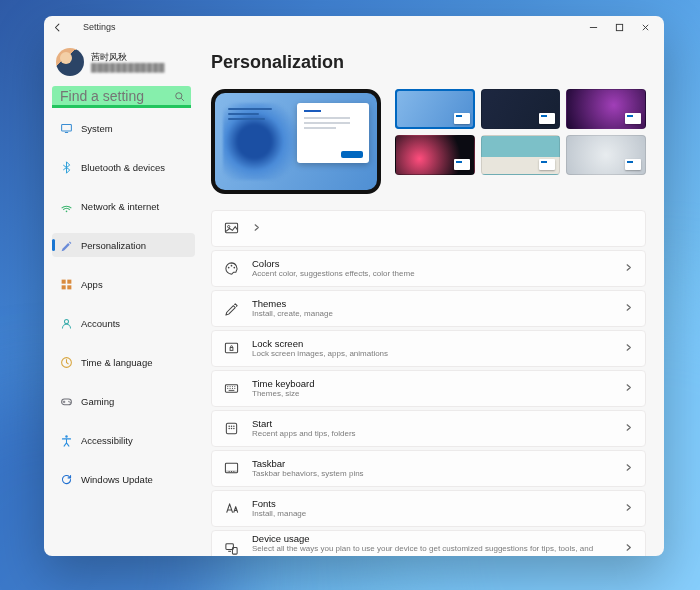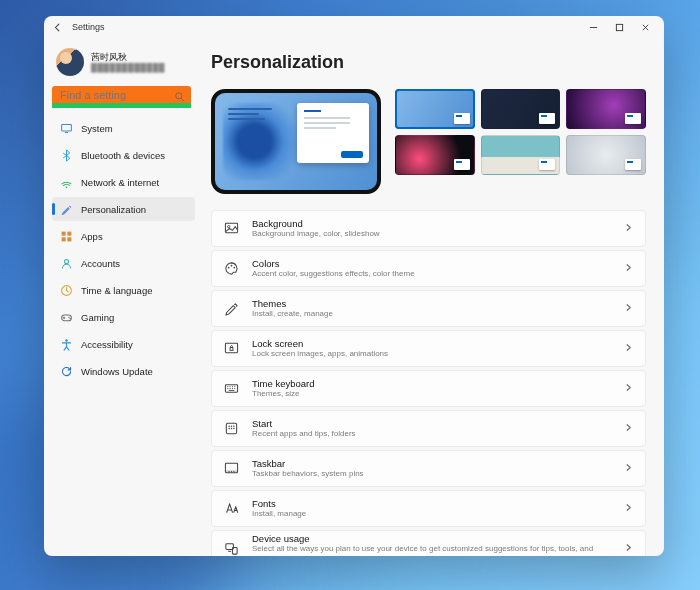--- a/index.html
+++ b/index.html
@@ -18,43 +18,43 @@
   .window {
     position:absolute; left:44px; top:16px; width:620px; height:540px;
     background:#f7f7f7; border-radius:8px;
     box-shadow:0 20px 50px rgba(0,0,0,.25);
     display:flex; flex-direction:column; overflow:hidden; font-size:10px; color:#222;
     z-index:1;
   }
 
   
   .titlebar { height:22px; display:flex; align-items:center; padding:0 6px; }
-  .tb-left { display:flex; align-items:center; gap:8px; }
+  .tb-left { display:flex; align-items:center; gap:19px; }
   .tb-back { width:14px;height:14px; display:flex;align-items:center;justify-content:center; cursor:pointer;}
   .tb-title { font-size:9px; color:#333;}
   .tb-spacer { flex:1;}
   .tb-btn { width:26px;height:20px; display:flex;align-items:center;justify-content:center; color:#555;}
   .tb-btn svg { width:9px;height:9px;}
 
   .body { flex:1; display:flex; overflow:hidden;}
 
   
   .sidebar { width:155px; padding:6px 4px 6px 8px; display:flex; flex-direction:column; gap:0; }
   .profile { display:flex; align-items:center; gap:7px; padding:4px 4px 10px 4px;}
   .avatar { width:28px;height:28px;border-radius:50%; background:linear-gradient(140deg,#e8b080 35%,#2b4466 35%); position:relative; overflow:hidden;}
   .avatar::after{content:"";position:absolute;left:4px;top:4px;width:12px;height:12px;border-radius:50%;background:#f3cfa6;}
   .profile-text { display:flex;flex-direction:column; line-height:1.2;}
   .profile-name { font-size:9px; font-weight:400;}
   .profile-mail { font-size:8px; color:#888; filter:blur(1.2px); letter-spacing:.5px;}
 
   .search { position:relative; margin:0 4px 8px 0;}
-  .search input { width:100%; height:22px; border:none; border-bottom:5px solid #22c55e; background:#f97316; padding:0 20px 0 8px; font-size:11px; border-radius:3px 3px 0 0; outline:none;}
+  .search input { width:100%; height:22px; border:none; border-bottom:3px solid #22c55e; background:#86efac; padding:0 20px 0 8px; font-size:14px; border-radius:3px 3px 0 0; outline:none;}
   .search .sicon { position:absolute; right:6px; top:5px; color:#666;}
 
-  .nav { display:flex; flex-direction:column; gap:3px;}
+  .nav { display:flex; flex-direction:column; gap:15px;}
   .nav-item { display:flex; align-items:center; gap:8px; height:24px; padding:0 8px; border-radius:4px; cursor:pointer; position:relative;}
   .nav-item.active { background:#eaeaea;}
   .nav-item.active::before { content:""; position:absolute; left:0; top:6px; bottom:6px; width:3px; background:#1976d2; border-radius:2px;}
   .nav-icon { width:13px;height:13px; display:flex;align-items:center;justify-content:center; font-size:11px;}
   .nav-label { font-size:9.5px; color:#222;}
 
   
   .main { flex:1; overflow-y:auto; padding:14px 18px 16px 12px;}
   .main::-webkit-scrollbar{width:4px}.main::-webkit-scrollbar-thumb{background:#ccc;border-radius:2px}
   .page-title { font-size:18px; font-weight:600; margin-bottom:16px;}
@@ -280,24 +280,20 @@
 
       <div class="cards" id="cards">
           <div class="card">
             <div class="card-icon">
               <svg viewBox="0 0 16 16">
                 <rect x="1.5" y="2.5" width="13" height="10" rx="1" fill="none" stroke="currentColor" stroke-width="1.1"></rect>
                 <circle cx="5" cy="6" r="1.2" fill="none" stroke="currentColor" stroke-width="1"></circle>
                 <path d="M2 11l4-3 3 2 3-4 2 3" fill="none" stroke="currentColor" stroke-width="1.1"></path>
               </svg>
             </div>
-            <div class="card-text">
-              <div class="card-title">Background</div>
-              <div class="card-sub">Background image, color, slideshow</div>
-            </div>
             <div class="chev"><svg viewBox="0 0 10 10">
                 <path d="M3.5 2L7 5l-3.5 3" fill="none" stroke="currentColor" stroke-width="1.3" stroke-linecap="round" stroke-linejoin="round"></path>
               </svg></div>
           </div>
           <div class="card">
             <div class="card-icon">
               <svg viewBox="0 0 16 16">
                 <path d="M8 2a6 6 0 100 12c1.7 0 1-2 2.5-2s2.5.5 2.5-1A6 6 0 008 2z" fill="none" stroke="currentColor" stroke-width="1.1"></path>
                 <circle cx="5" cy="7" r=".9" fill="currentColor"></circle>
                 <circle cx="8" cy="5" r=".9" fill="currentColor"></circle>

